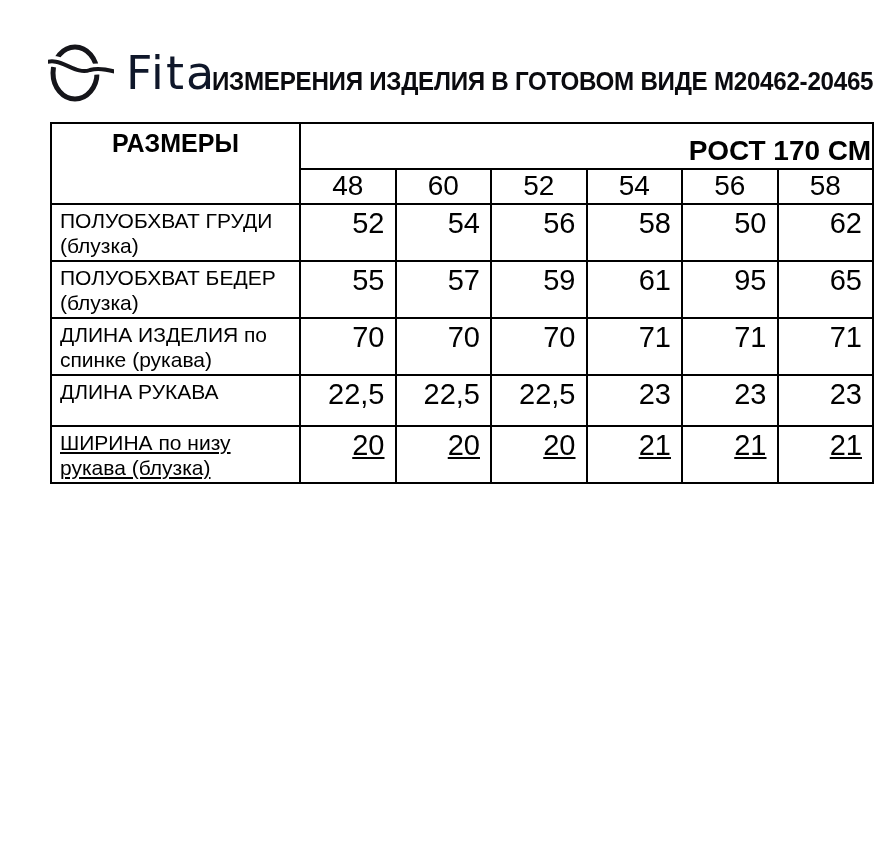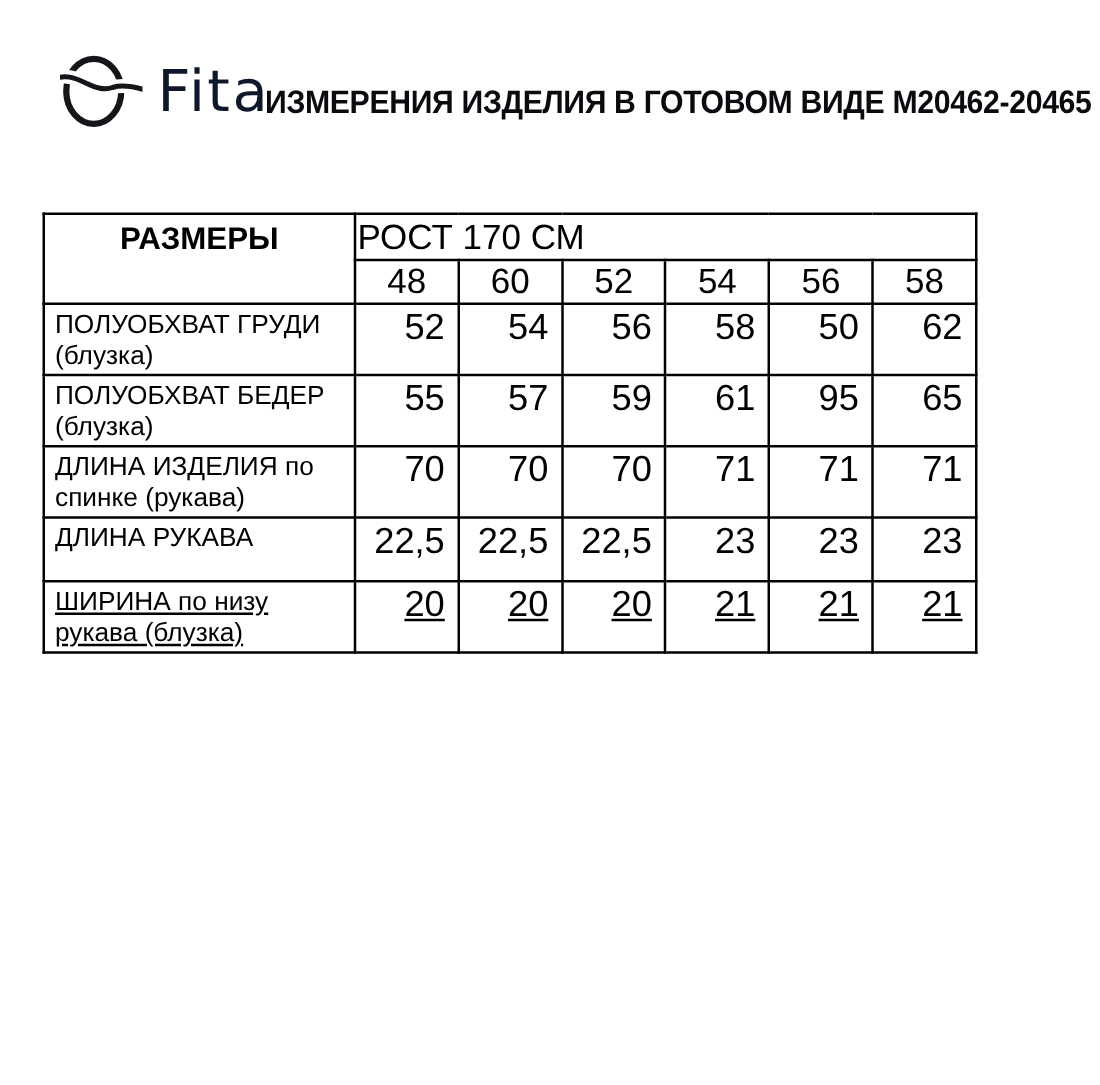--- a/index.html
+++ b/index.html
@@ -31,47 +31,47 @@
     font-size:26px;font-weight:bold;
     letter-spacing:-0.3px;
     white-space:nowrap;
     transform:scaleX(0.93);
     transform-origin:left center;
     color:#0b0b0f;
   }
 
   
   table.size-table{
-    position:absolute;left:34px;top:122px;
-    width:748px;
+    position:absolute;left:50px;top:122px;
+    width:824px;
     border-collapse:collapse;
     table-layout:fixed;
-    margin-top:48px;
   }
   .size-table th,.size-table td{
     border:2px solid #000;
     vertical-align:top;
     font-weight:normal;
     overflow:hidden;
   }
   col.c-label{width:249px;}
   tr.r-group{height:35px;}
   tr.r-sizes{height:32px;}
   tr.r-data{height:51px;}
   tr.r-last{height:55px;text-decoration:underline;}
 
   th.corner-cell{
     font-size:25px;font-weight:bold;
     text-align:center;
     padding-top:5px;
   }
   th.group-cell{
     font-size:28px;
-    text-align:left;
-    padding-top:2px;
+    text-align:right;
+    padding-top:11px;
+    font-weight:bold;
   }
   th.size-cell{
     font-size:28px;
     text-align:center;
     padding-top:0px;
     border-radius:11px;
   }
   td.label-cell{
     font-size:21px;
     line-height:25px;

